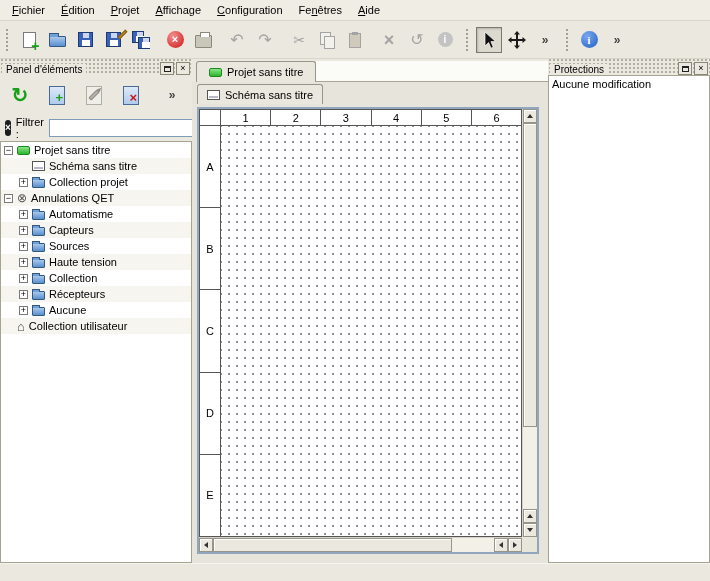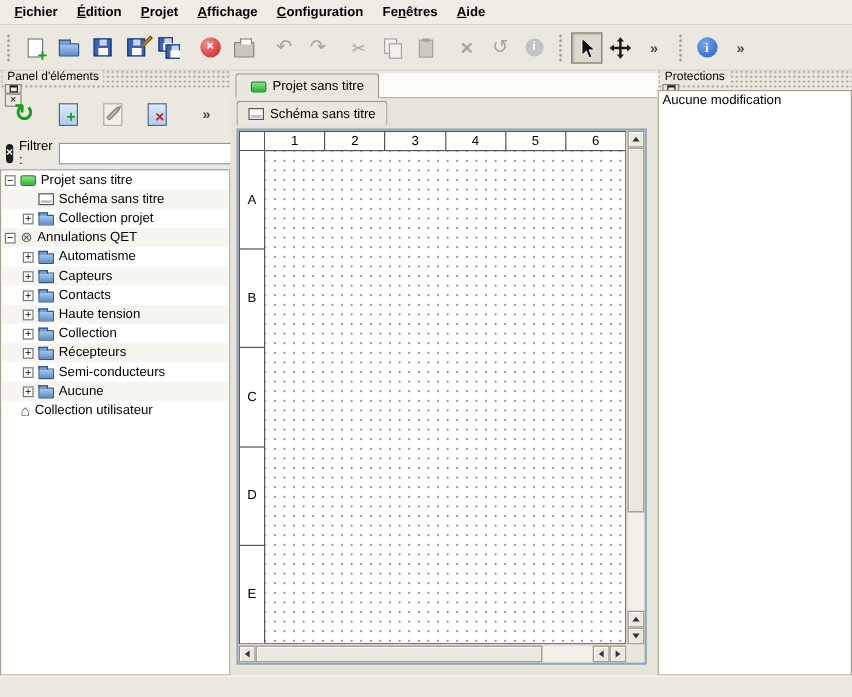--- a/index.html
+++ b/index.html
@@ -4,21 +4,21 @@
 <style>
   html,body{margin:0;padding:0;}
   *{box-sizing:border-box;}
   .window{
     width:710px;height:581px;position:relative;overflow:hidden;
     background:#ebe8e0;font-family:"Liberation Sans",sans-serif;font-size:11px;color:#000;
     display:flex;flex-direction:column;
   }
   
   .menubar{height:21px;display:flex;align-items:center;padding-left:4px;background:#f0ede5;border-bottom:1px solid #d8d5ca;}
-  .menu-item{padding:2px 8px;cursor:default;font-weight:bold;}
+  .menu-item{padding:2px 8px;cursor:default;}
   .menu-item u{text-decoration:underline;}
   
   .toolbar{height:38px;display:flex;align-items:center;padding:0 2px;background:#ebe8e0;border-bottom:1px solid #d8d5ca;}
   .grip{width:4px;height:24px;margin:0 3px;background-image:radial-gradient(#a39f91 1px,transparent 1.2px);background-size:4px 4px;}
   .tb-group{display:flex;align-items:center;gap:2px;margin:0 4px;}
   .tb-btn{width:26px;height:26px;display:flex;align-items:center;justify-content:center;border:1px solid transparent;position:relative;}
   .tb-btn.pressed{border:1px solid #7c7a6e;background:#dcd9cf;box-shadow:inset 1px 1px 2px rgba(0,0,0,.18);}
   .glyph-dis{color:#a4a4a4;font-size:16px;line-height:1;}
   .glyph-cut{color:#a4a4a4;font-size:14px;line-height:1;}
   .chev{font-size:12px;font-weight:bold;color:#444;}
@@ -48,22 +48,22 @@
   .ic-infoblue{width:17px;height:17px;border-radius:50%;background:radial-gradient(circle at 35% 30%,#7aa8ef,#1f5fc4);color:#fff;font-size:11px;font-weight:bold;font-family:"Liberation Serif",serif;display:flex;align-items:center;justify-content:center;}
   .green-reload{color:#18a018;font-size:20px;font-weight:bold;line-height:1;}
   .pencil{width:12px;height:4px;background:#b5b2a8;border:1px solid #8d8a80;transform:rotate(-45deg);border-radius:1px;position:relative;}
   .pencil::after{content:"";position:absolute;right:-5px;top:-1px;border-top:2px solid transparent;border-bottom:2px solid transparent;border-left:4px solid #8d8a80;}
   .badge{position:absolute;font-weight:bold;line-height:1;}
   .badge.gplus{right:1px;bottom:0;color:#17a017;font-size:13px;}
   .badge.rx{right:1px;bottom:0;color:#cc1414;font-size:13px;}
   
   .main{flex:1;display:flex;min-height:0;}
   
-  .dock-title{height:16px;display:flex;align-items:flex-start;padding:0 2px;
-    background-image:radial-gradient(#b2aea1 1px,transparent 1.15px);background-size:4px 4px;background-position:0 3px;flex-direction:column;}
+  .dock-title{height:16px;display:flex;align-items:flex-end;padding:0 2px;
+    background-image:radial-gradient(#b2aea1 1px,transparent 1.15px);background-size:4px 4px;background-position:0 3px;}
   .dock-title .lbl{background:#ebe8e0;padding:0 4px;font-size:10px;white-space:nowrap;}
   .dock-title .sp{flex:1;}
   .dk-btn{width:14px;height:13px;margin-left:2px;border:1px solid #8a8878;background:#ebe8e0;display:flex;align-items:center;justify-content:center;font-size:9px;line-height:1;}
   .dk-float-glyph{width:7px;height:6px;border:1px solid #222;border-top-width:2px;}
   
   .left-dock{width:192px;display:flex;flex-direction:column;min-height:0;}
   .panel-toolbar{height:40px;display:flex;align-items:center;gap:7px;padding:0 5px;}
   .pt-btn{width:30px;height:30px;display:flex;align-items:center;justify-content:center;position:relative;}
   .pt-btn .sheet{width:16px;height:19px;background:#fff;border:1px solid #7a7a7a;position:relative;}
   .pt-btn .sheet.blue{background:linear-gradient(#dce9f8,#aecbEE);border-color:#4a6a96;}
@@ -309,41 +309,36 @@
           <span class="tlabel">Automatisme</span>
         </div>
         <div class="tree-row lvl1">
           <span class="exp plus"></span>
           <span class="ticon ti-folder"></span>
           <span class="tlabel">Capteurs</span>
         </div>
         <div class="tree-row lvl1">
           <span class="exp plus"></span>
           <span class="ticon ti-folder"></span>
-          <span class="tlabel">Contacts</span>
+          <span class="tlabel">Sources</span>
         </div>
         <div class="tree-row lvl1">
           <span class="exp plus"></span>
           <span class="ticon ti-folder"></span>
           <span class="tlabel">Haute tension</span>
         </div>
         <div class="tree-row lvl1">
           <span class="exp plus"></span>
           <span class="ticon ti-folder"></span>
           <span class="tlabel">Collection</span>
         </div>
         <div class="tree-row lvl1">
           <span class="exp plus"></span>
           <span class="ticon ti-folder"></span>
           <span class="tlabel">Récepteurs</span>
-        </div>
-        <div class="tree-row lvl1">
-          <span class="exp plus"></span>
-          <span class="ticon ti-folder"></span>
-          <span class="tlabel">Semi-conducteurs</span>
         </div>
         <div class="tree-row lvl1">
           <span class="exp plus"></span>
           <span class="ticon ti-folder"></span>
           <span class="tlabel">Aucune</span>
         </div>
         <div class="tree-row lvl0">
           <span class="exp none"></span>
           <span class="ticon thome">⌂</span>
           <span class="tlabel">Collection utilisateur</span>

